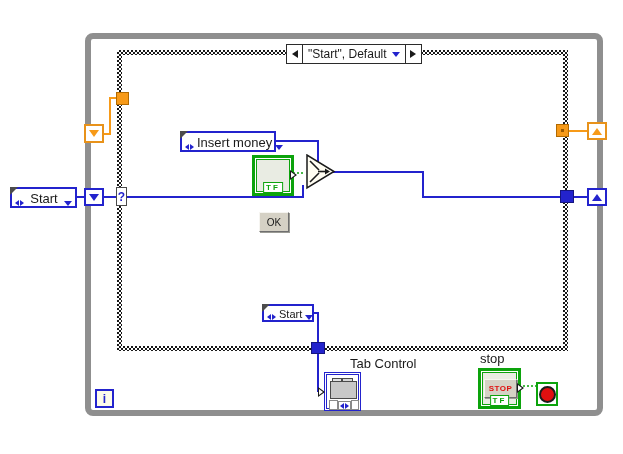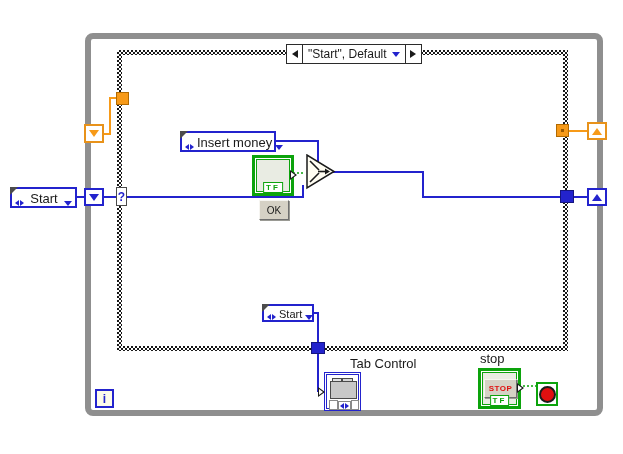--- a/index.html
+++ b/index.html
@@ -172,21 +172,21 @@
   <div class="abs tunnel-orange" style="left:556px;top:124px;width:13px;height:13px;">
       <span class="dot"></span>
     </div>
   <div class="abs tunnel-blue" style="left:560px;top:190px;width:14px;height:13px;"></div>
   <div class="abs tunnel-blue" style="left:311px;top:342px;width:14px;height:12px;"></div>
   <div class="abs selector-tunnel" style="left:116px;top:187px;width:11px;height:19px;">
     <span>?</span>
   </div>
 
   <div class="abs bool-term" style="left:252px;top:155px;width:42px;height:41px;">
-    <div class="push-btn" style="left:4px;top:6px;width:28px;height:18px;font-size:10px;margin-top:36px;">
+    <div class="push-btn" style="left:4px;top:18px;width:28px;height:18px;font-size:10px;margin-top:36px;">
       <span>OK</span>
     </div>
     <span class="tf-label">TF</span>
     <span class="out-arrow" style="right:-6px;top:12px;"></span>
   </div>
 
   <svg class="abs node-svg" style="left:306px;top:154px;" width="30" height="36">
     <polygon points="1,1 1,34 28,17.5" fill="#fffdf2" stroke="#1a1a1a" stroke-width="1.5"></polygon>
     <g stroke="#1a1a1a" stroke-width="1.6" fill="none">
       <line x1="4" y1="7" x2="13" y2="16"></line>

